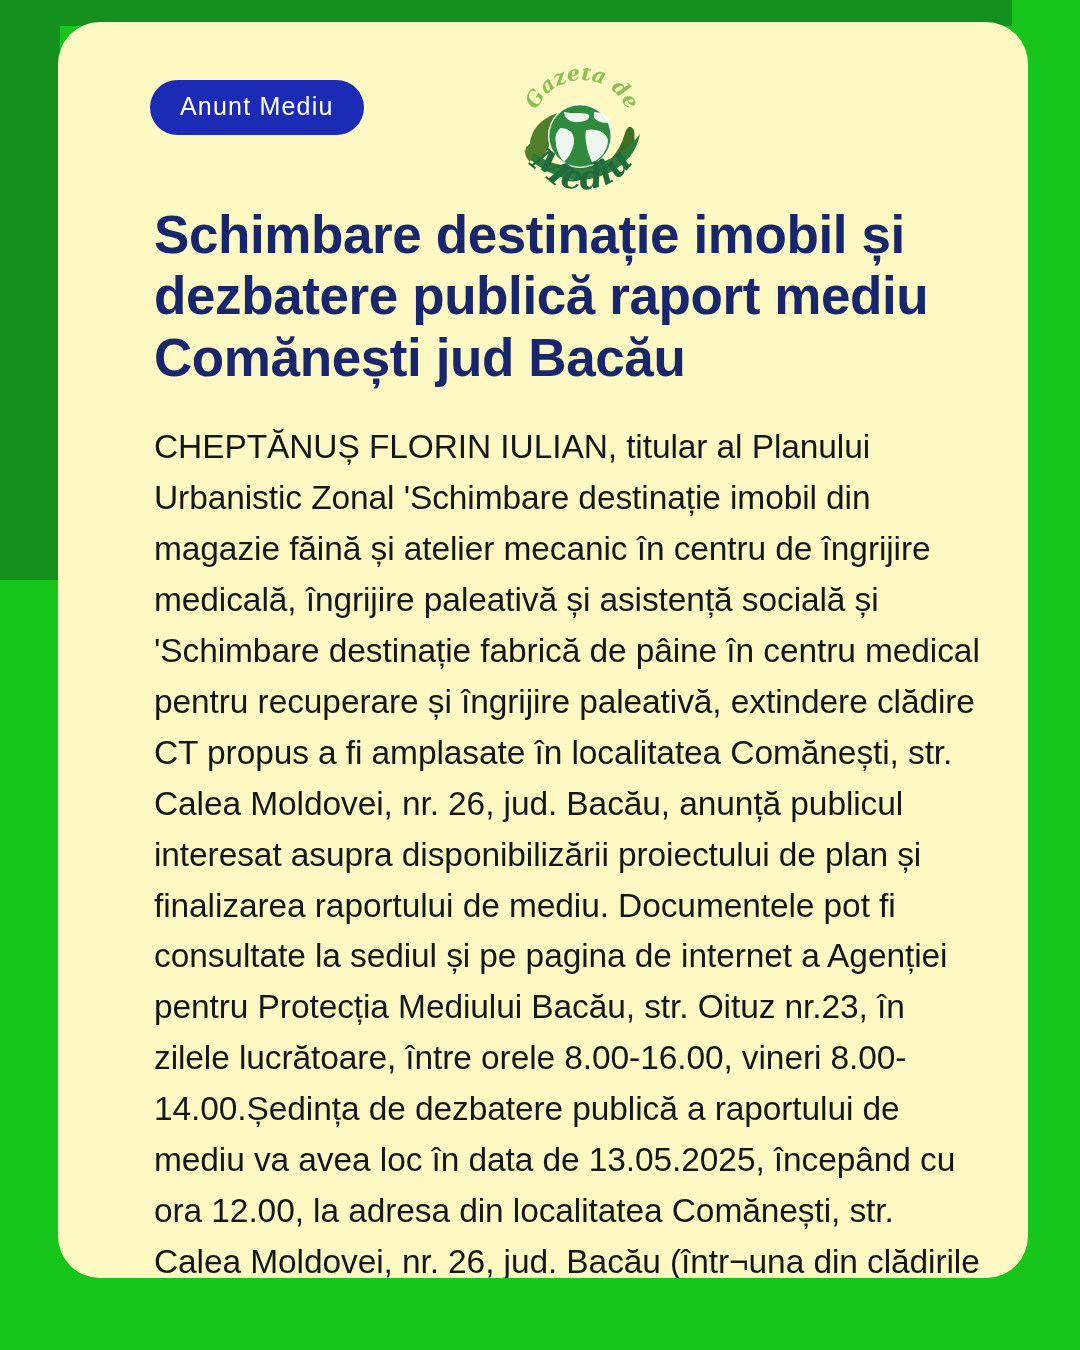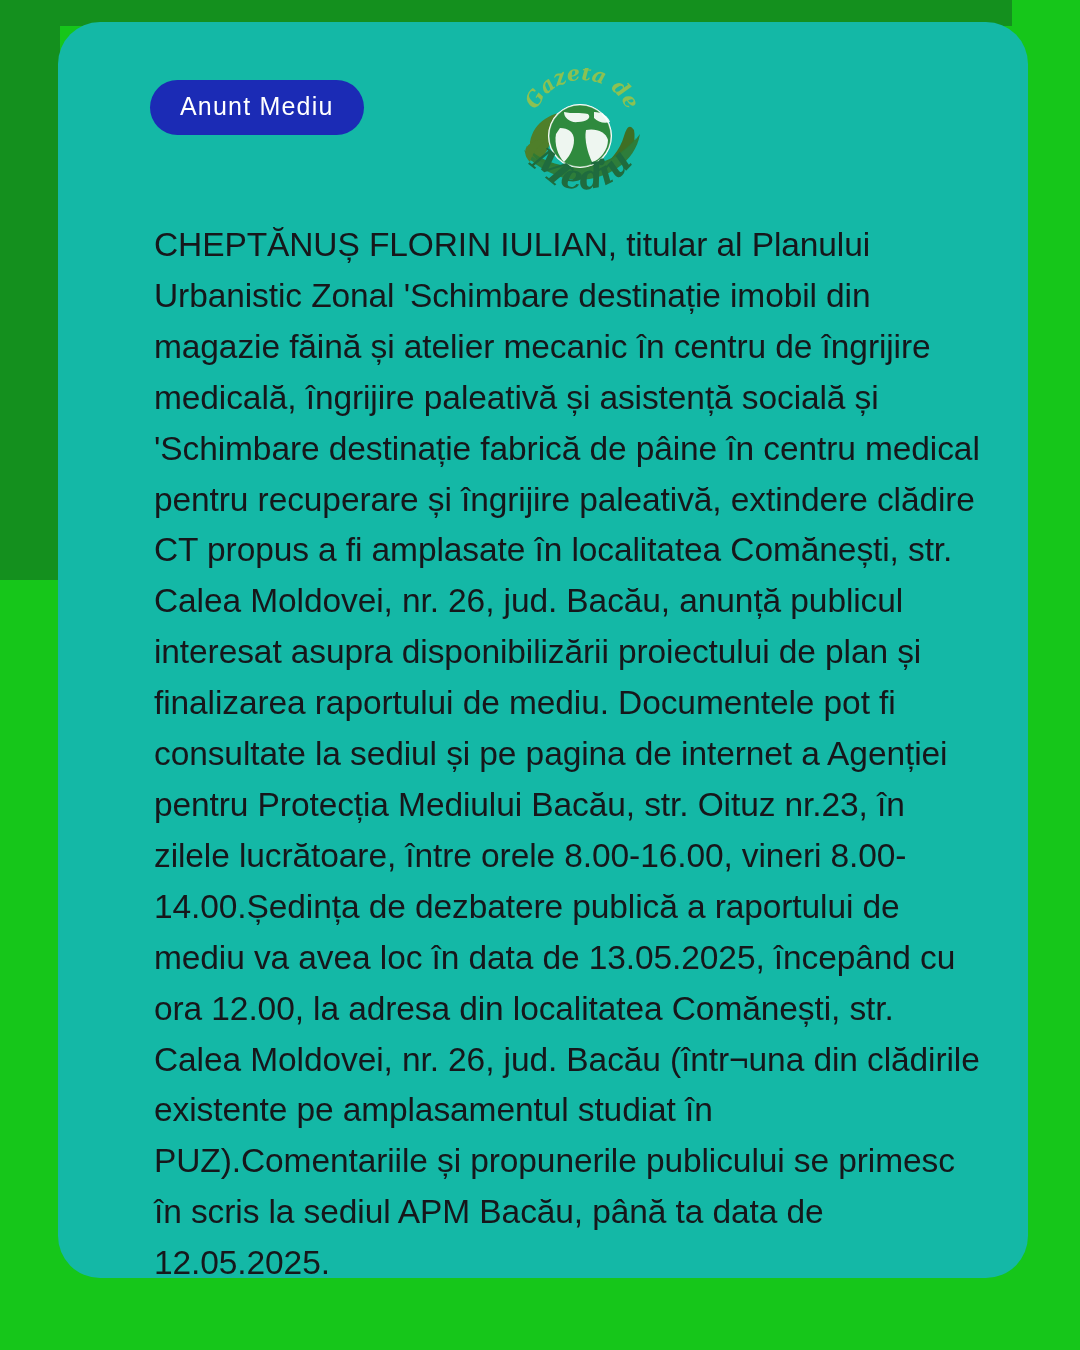--- a/index.html
+++ b/index.html
@@ -38,21 +38,21 @@
     background: #14901e;
   }
 
   
   #card {
     position: absolute;
     left: 58px;
     top: 22px;
     width: 970px;
     height: 1256px;
-    background: #14b8a6;
+    background: #fef9c3;
     border-radius: 42px;
     overflow: hidden;
     box-sizing: border-box;
     padding: 34px 24px 0 52px;
   }
 
   
   #header-row {
     position: relative;
     height: 130px;
@@ -140,16 +140,17 @@
         <text font-family="'DejaVu Serif', serif" font-size="21" font-style="italic" fill="#8cc152" font-weight="bold">
           <textPath href="#arcTop" startOffset="50%" text-anchor="middle">Gazeta de</textPath>
         </text>
         <text font-family="'DejaVu Serif', serif" font-size="34" font-style="italic" fill="#1f6b3e" font-weight="bold">
           <textPath href="#arcBottom" startOffset="50%" text-anchor="middle">Mediu</textPath>
         </text>
       </svg>
     </div>
   </div>
 
+  <h1 id="title">Schimbare destinație imobil și dezbatere publică raport mediu Comănești jud Bacău</h1>
 
   <div id="body-text">CHEPTĂNUȘ FLORIN IULIAN, titular al Planului Urbanistic Zonal 'Schimbare destinație imobil din magazie făină și atelier mecanic în centru de îngrijire medicală, îngrijire paleativă și asistență socială și 'Schimbare destinație fabrică de pâine în centru medical pentru recuperare și îngrijire paleativă, extindere clădire CT propus a fi amplasate în localitatea Comănești, str. Calea Moldovei, nr. 26, jud. Bacău, anunță publicul interesat asupra disponibilizării proiectului de plan și finalizarea raportului de mediu. Documentele pot fi consultate la sediul și pe pagina de internet a Agenției pentru Protecția Mediului Bacău, str. Oituz nr.23, în zilele lucrătoare, între orele 8.00-16.00, vineri 8.00-14.00.Ședința de dezbatere publică a raportului de mediu va avea loc în data de 13.05.2025, începând cu ora 12.00, la adresa din localitatea Comănești, str. Calea Moldovei, nr. 26, jud. Bacău (într¬una din clădirile existente pe amplasamentul studiat în PUZ).Comentariile și propunerile publicului se primesc în scris la sediul APM Bacău, până ta data de 12.05.2025.</div>
 
 </div>
 
 </body></html>

